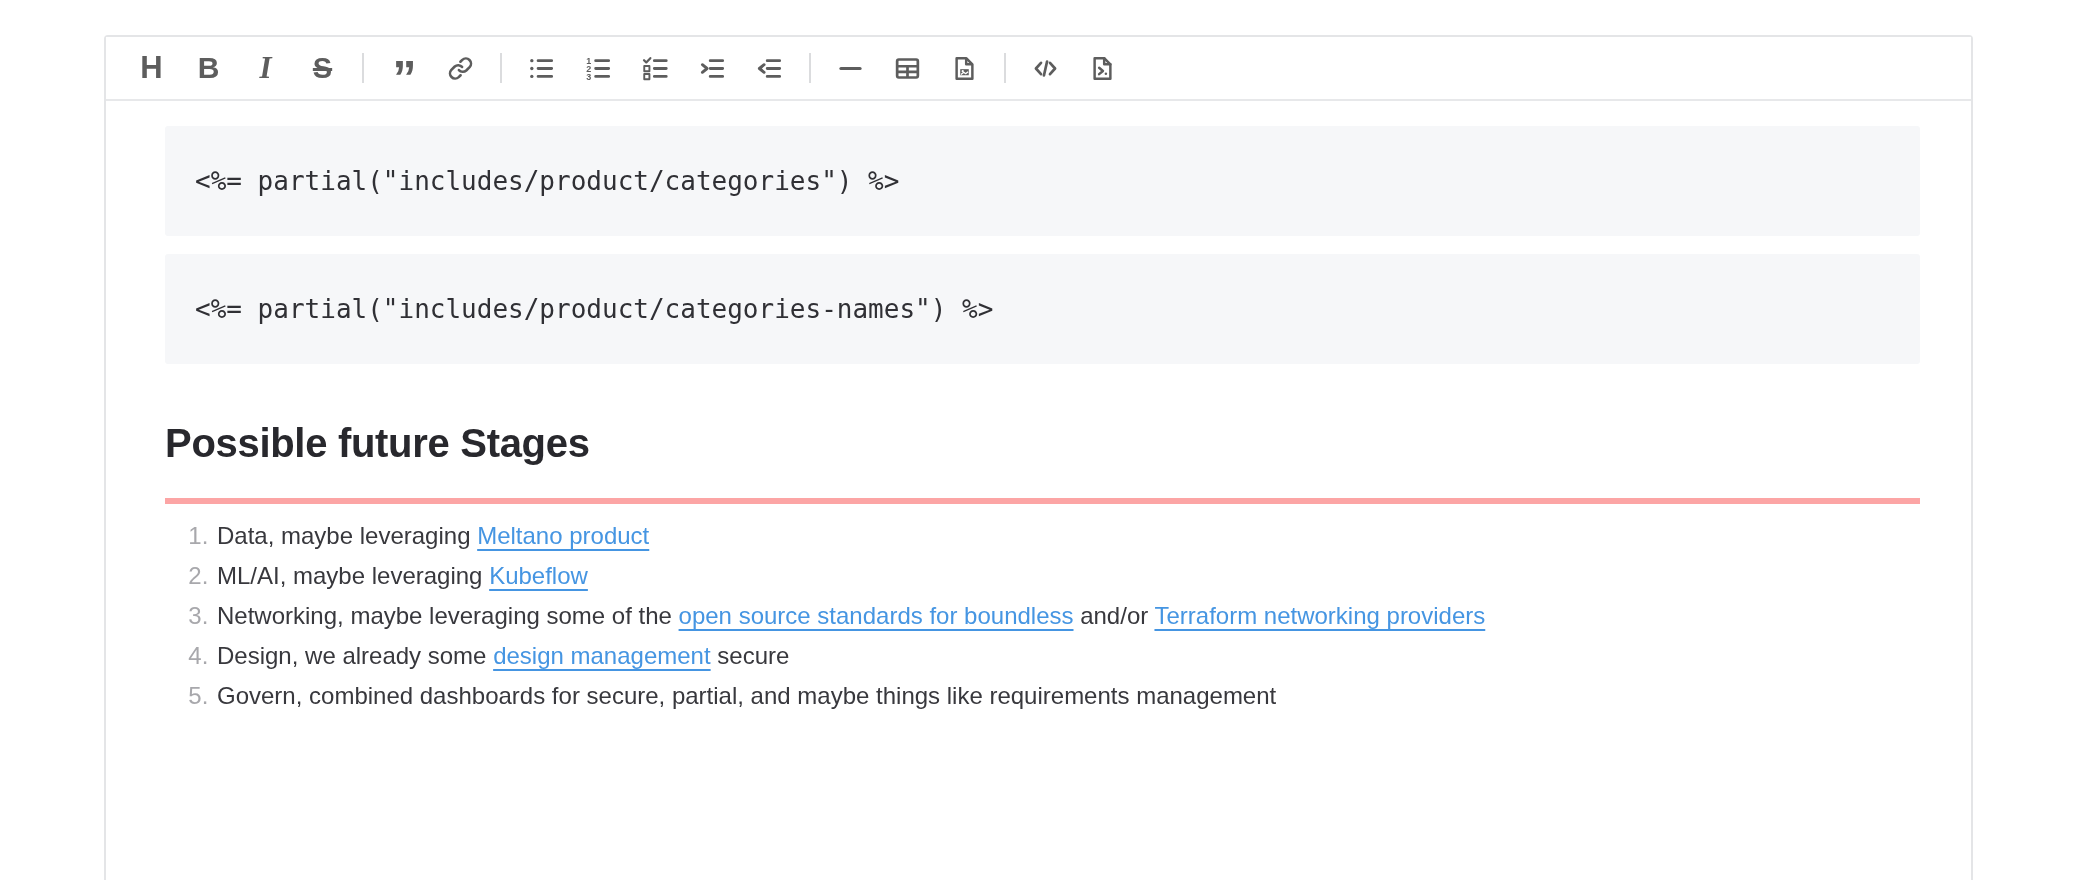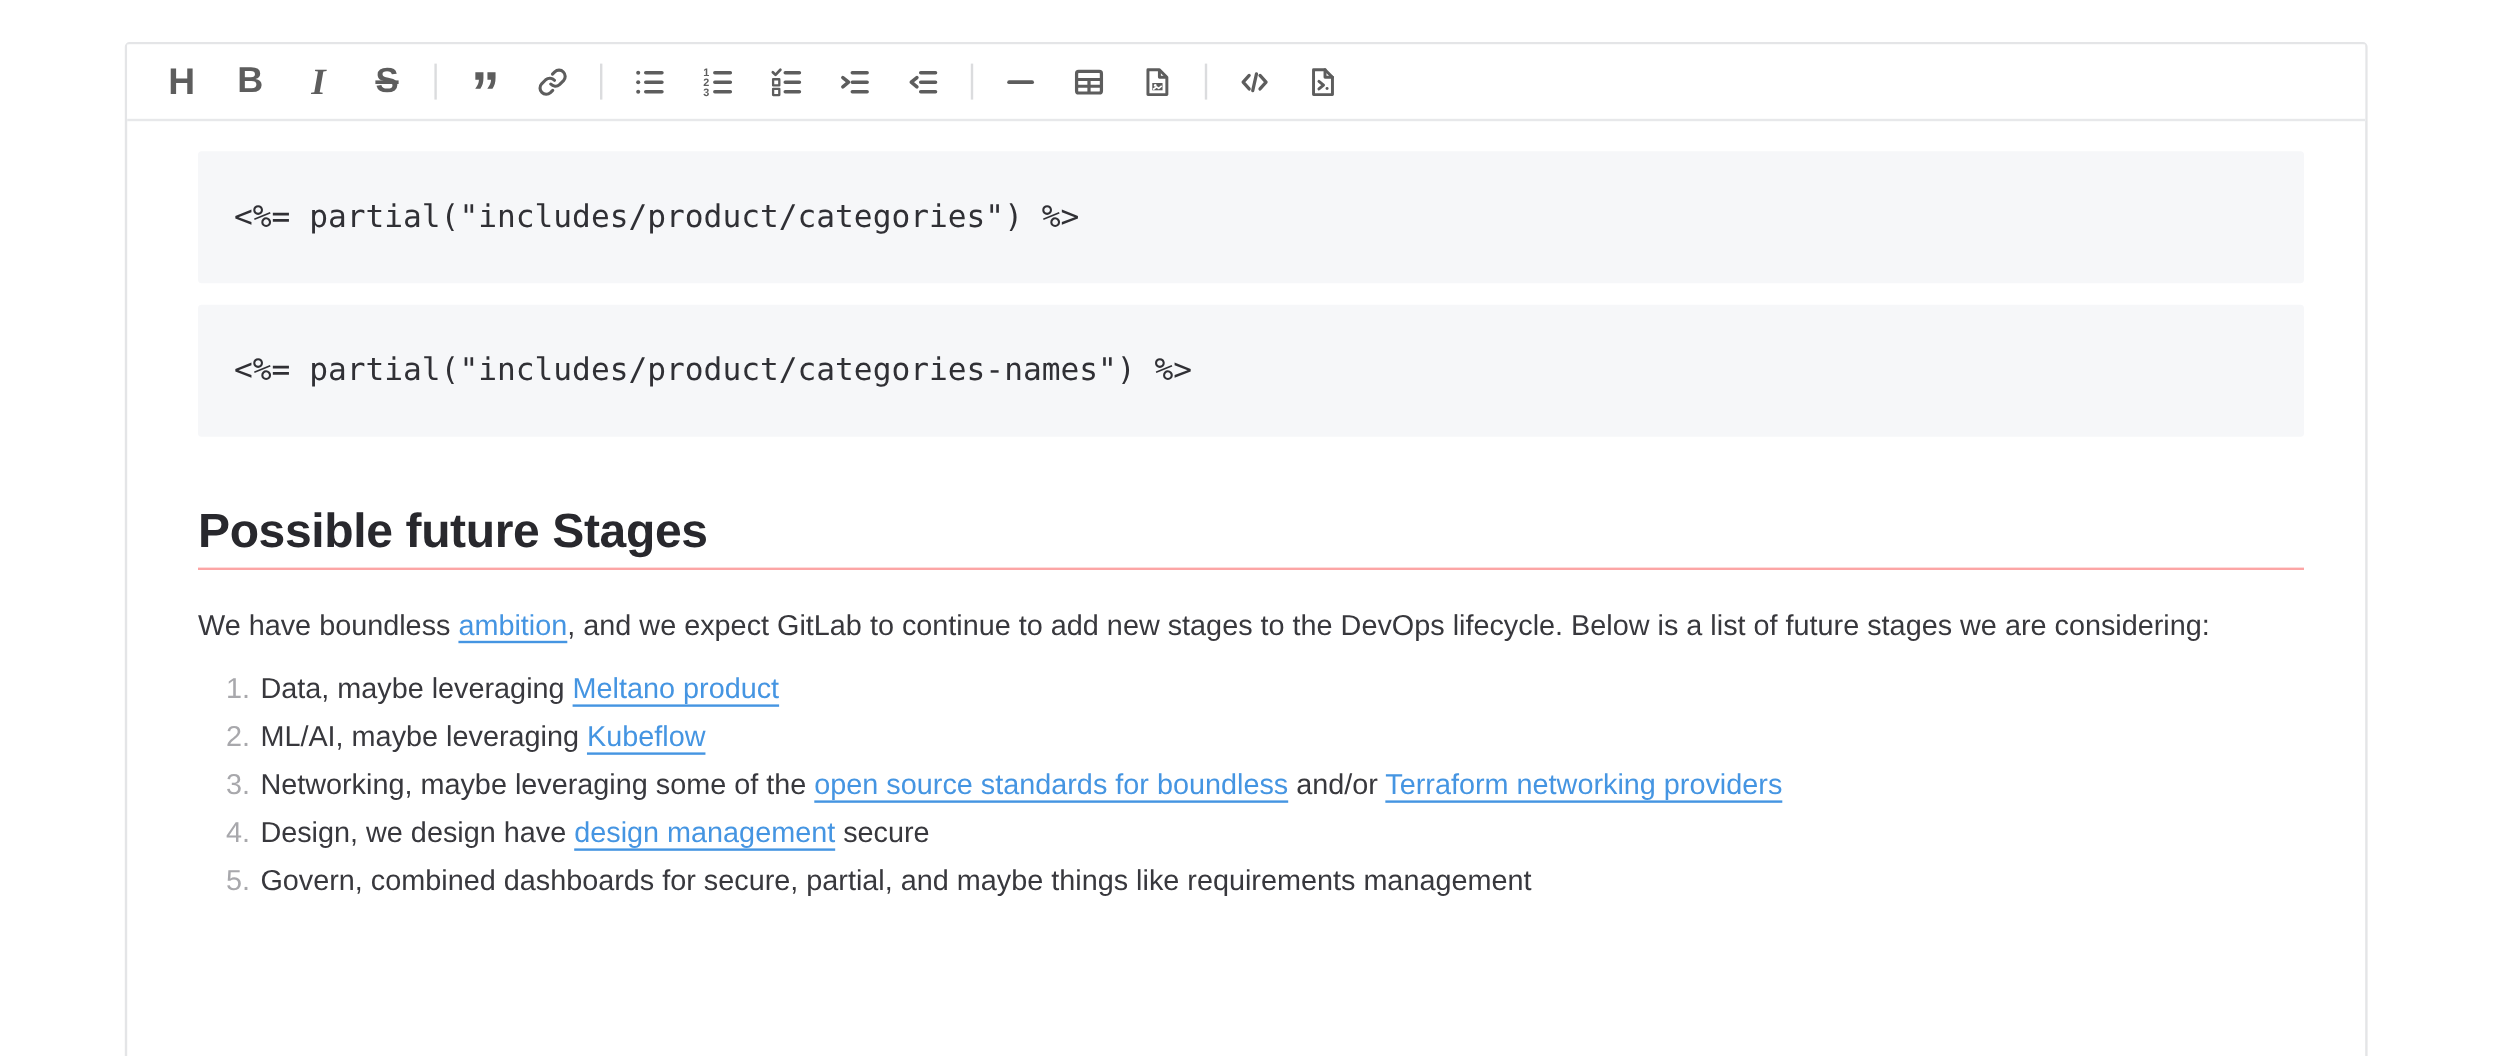--- a/index.html
+++ b/index.html
@@ -38,22 +38,22 @@
   .content { padding:25px 51px 0 59px; }
   pre.codeblock {
     background:var(--code-bg,#f6f7f9); border-radius:3px;
     margin:0 0 18px 0; padding:42px 30px;
     font-family:"DejaVu Sans Mono", monospace;
     font-size:26px; line-height:26px; color:#303035;
     white-space:pre; overflow:hidden;
   }
   h2.section-heading {
     font-size:40px; font-weight:700; color:#28282d;
-    margin:56px 0 0 0; padding-bottom:7px;
-    border-bottom:2px solid #fca5a5; letter-spacing:-0.3px;
+    margin:56px 0 0 0; padding-bottom:32px;
+    border-bottom:6px solid #fca5a5; letter-spacing:-0.3px;
     line-height:46px;
   }
   p.para {
     font-size:24px; line-height:42px; color:var(--body-text,#38383d);
     margin:26px 0 12px 0; max-width:1790px;
   }
   p.outro { margin:24px 0 0 0; }
   ol.stage-list {
     margin:12px 0 44px 0; padding-left:50px;
     font-size:24px; line-height:40px; color:var(--body-text,#38383d);
@@ -178,26 +178,25 @@
         </svg>
       </button>
     </div>
 
     <div class="content">
       <pre class="codeblock"><code>&lt;%= partial("includes/product/categories") %&gt;</code></pre>
       <pre class="codeblock"><code>&lt;%= partial("includes/product/categories-names") %&gt;</code></pre>
 
       <h2 class="section-heading">Possible future Stages</h2>
 
-      <p class="para intro"><span>We have boundless </span><a class="inline-link" href="#">ambition</a><span>, and we expect GitLab to continue to add new stages to the DevOps lifecycle. Below is a list of future stages we are considering:</span></p>
 
       <ol class="stage-list">
           <li><span>Data, maybe leveraging </span><a class="inline-link" href="#">Meltano product</a></li>
           <li><span>ML/AI, maybe leveraging </span><a class="inline-link" href="#">Kubeflow</a></li>
           <li><span>Networking, maybe leveraging some of the </span><a class="inline-link" href="#">open source standards for boundless</a><span> and/or </span><a class="inline-link" href="#">Terraform networking providers</a></li>
-          <li><span>Design, we design have </span><a class="inline-link" href="#">design management</a><span> secure</span></li>
+          <li><span>Design, we already some </span><a class="inline-link" href="#">design management</a><span> secure</span></li>
           <li><span>Govern, combined dashboards for secure, partial, and maybe things like requirements management</span></li>
         </ol>
 
     </div>
 
   </div>
 </div>
 
 </body></html>

